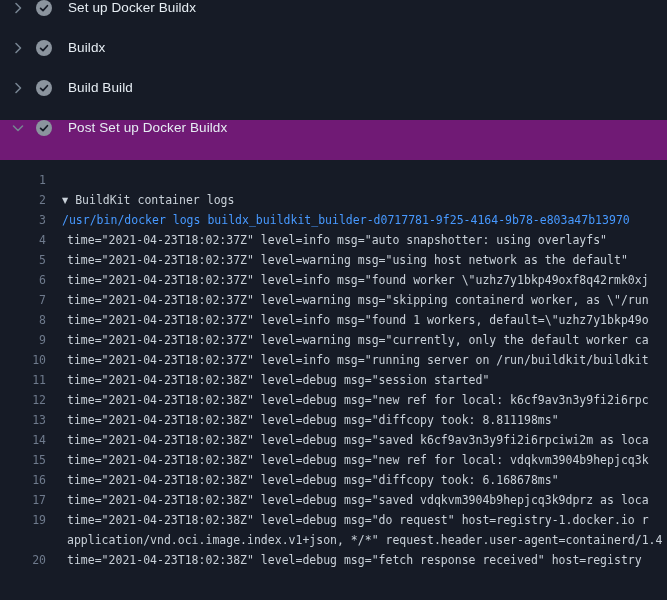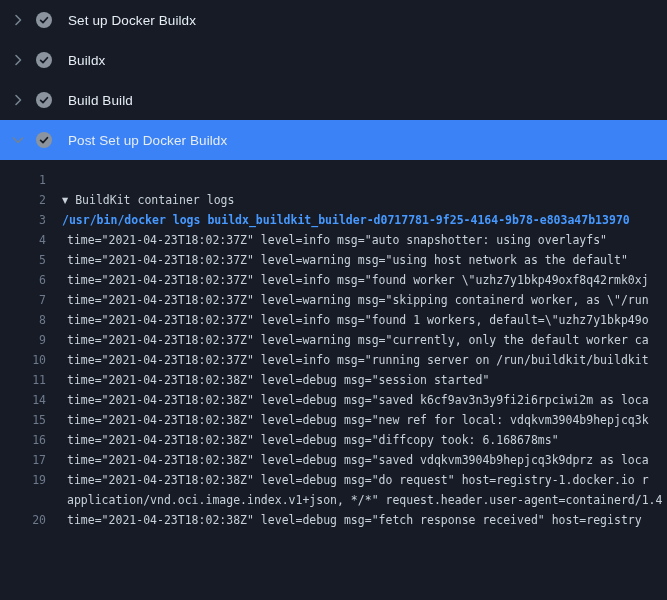--- a/index.html
+++ b/index.html
@@ -10,29 +10,28 @@
     width: 667px;
     height: 600px;
     overflow: hidden;
     background: #161b26;
     font-family: "Liberation Sans", sans-serif;
   }
   
   .section-row {
     height: 40px;
     display: flex;
-    align-items: center;
     padding: 0 10px;
     gap: 10px;
     color: #e6edf3;
     cursor: pointer;
     box-sizing: border-box;
   }
   .section-row.expanded {
-    background: #3b82f6;
+    background: #701a75;
   }
   .section-row .label {
     font-size: 13.5px;
     letter-spacing: 0.1px;
     margin-left: 6px;
   }
   .chev {
     color: #768390;
     display: flex;
     align-items: center;
@@ -71,21 +70,21 @@
     user-select: none;
   }
   .txt {
     margin-left: 16px;
   }
   .t-log .txt, .t-wrap .txt {
     padding-left: 5px;
   }
   .t-command .txt {
     color: #4799ff;
-    font-weight: bold;
+    font-weight: normal;
   }
   .garrow {
     font-family: "DejaVu Sans", sans-serif;
     font-size: 8px;
     margin-right: 7px;
     color: #c9d1d9;
     cursor: pointer;
     vertical-align: 1px;
     display: inline-block;
   }
@@ -204,21 +203,29 @@
   <div class="line t-log">
     <span class="num">10</span>
     <span class="txt">time="2021-04-23T18:02:37Z" level=info msg="running server on /run/buildkit/buildkit</span>
   </div>
 
   <div class="line t-log">
     <span class="num">11</span>
     <span class="txt">time="2021-04-23T18:02:38Z" level=debug msg="session started"</span>
   </div>
 
-
+  <div class="line t-log">
+    <span class="num">12</span>
+    <span class="txt">time="2021-04-23T18:02:38Z" level=debug msg="new ref for local: k6cf9av3n3y9fi2i6rpc</span>
+  </div>
+
+  <div class="line t-log">
+    <span class="num">13</span>
+    <span class="txt">time="2021-04-23T18:02:38Z" level=debug msg="diffcopy took: 8.811198ms"</span>
+  </div>
 
   <div class="line t-log">
     <span class="num">14</span>
     <span class="txt">time="2021-04-23T18:02:38Z" level=debug msg="saved k6cf9av3n3y9fi2i6rpciwi2m as loca</span>
   </div>
 
   <div class="line t-log">
     <span class="num">15</span>
     <span class="txt">time="2021-04-23T18:02:38Z" level=debug msg="new ref for local: vdqkvm3904b9hepjcq3k</span>
   </div>

